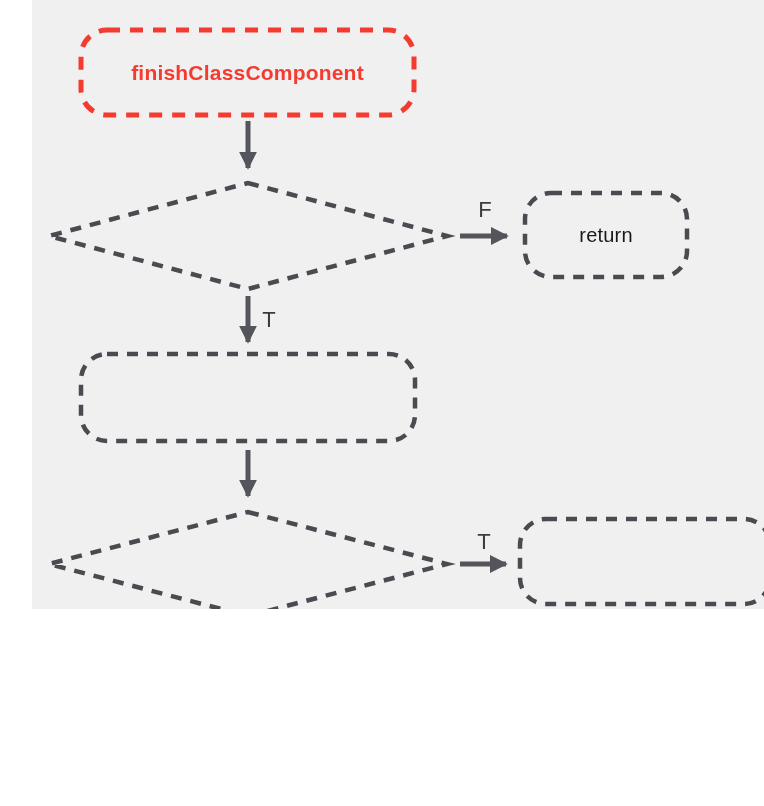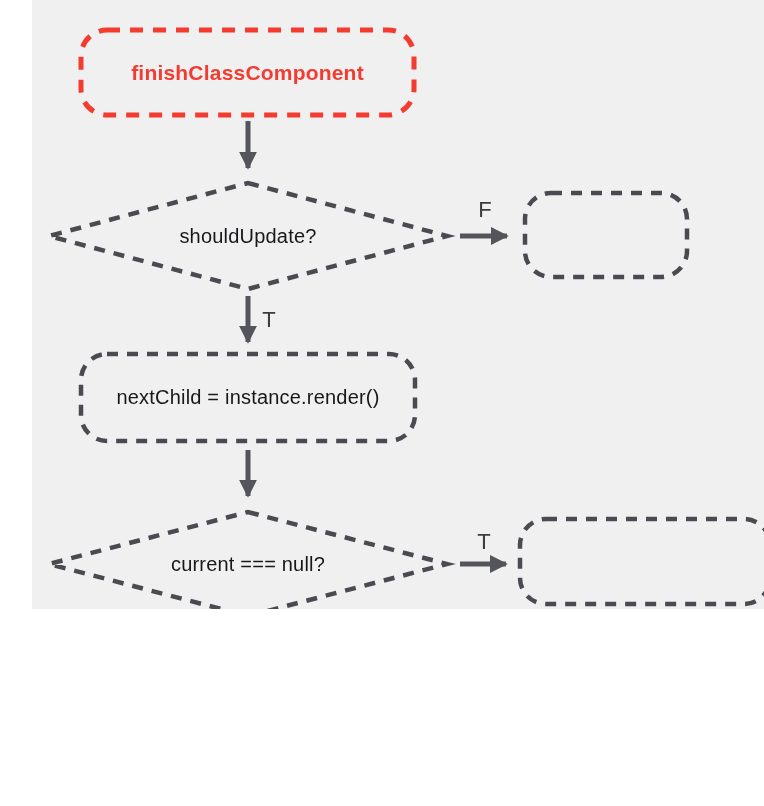--- a/index.html
+++ b/index.html
@@ -90,26 +90,24 @@
     <line class="edge" x1="216" y1="121" x2="216" y2="168" marker-end="url(#arrowhead)"></line>
     <line class="edge" x1="428" y1="236" x2="475" y2="236" marker-end="url(#arrowhead)"></line>
     <line class="edge" x1="216" y1="296" x2="216" y2="342" marker-end="url(#arrowhead)"></line>
     <line class="edge" x1="216" y1="450" x2="216" y2="496" marker-end="url(#arrowhead)"></line>
     <line class="edge" x1="428" y1="564" x2="474" y2="564" marker-end="url(#arrowhead)"></line>
     <line class="edge" x1="216" y1="626" x2="216" y2="669" marker-end="url(#arrowhead)"></line>
   </svg>
 
   <div class="node-label start" style="left:49px; top:30px; width:333px; height:85px;">finishClassComponent</div>
 
-  <div class="node-label" style="left:17px; top:183px; width:398px; height:106px;">shouldUpdate?</div>
+
+  <div class="node-label" style="left:493px; top:193px; width:162px; height:84px;">return</div>
 
 
-  <div class="node-label" style="left:49px; top:354px; width:334px; height:87px;">nextChild = instance.render()</div>
-
-  <div class="node-label" style="left:17px; top:512px; width:398px; height:104px;">current === null?</div>
 
 
 
   <div class="edge-label" style="left:440px; top:196px; width:26px; height:28px;">F</div>
 
   <div class="edge-label" style="left:224px; top:306px; width:26px; height:28px;">T</div>
 
   <div class="edge-label" style="left:439px; top:528px; width:26px; height:28px;">T</div>
 
   <div class="edge-label" style="left:224px; top:636px; width:26px; height:28px;">F</div>

